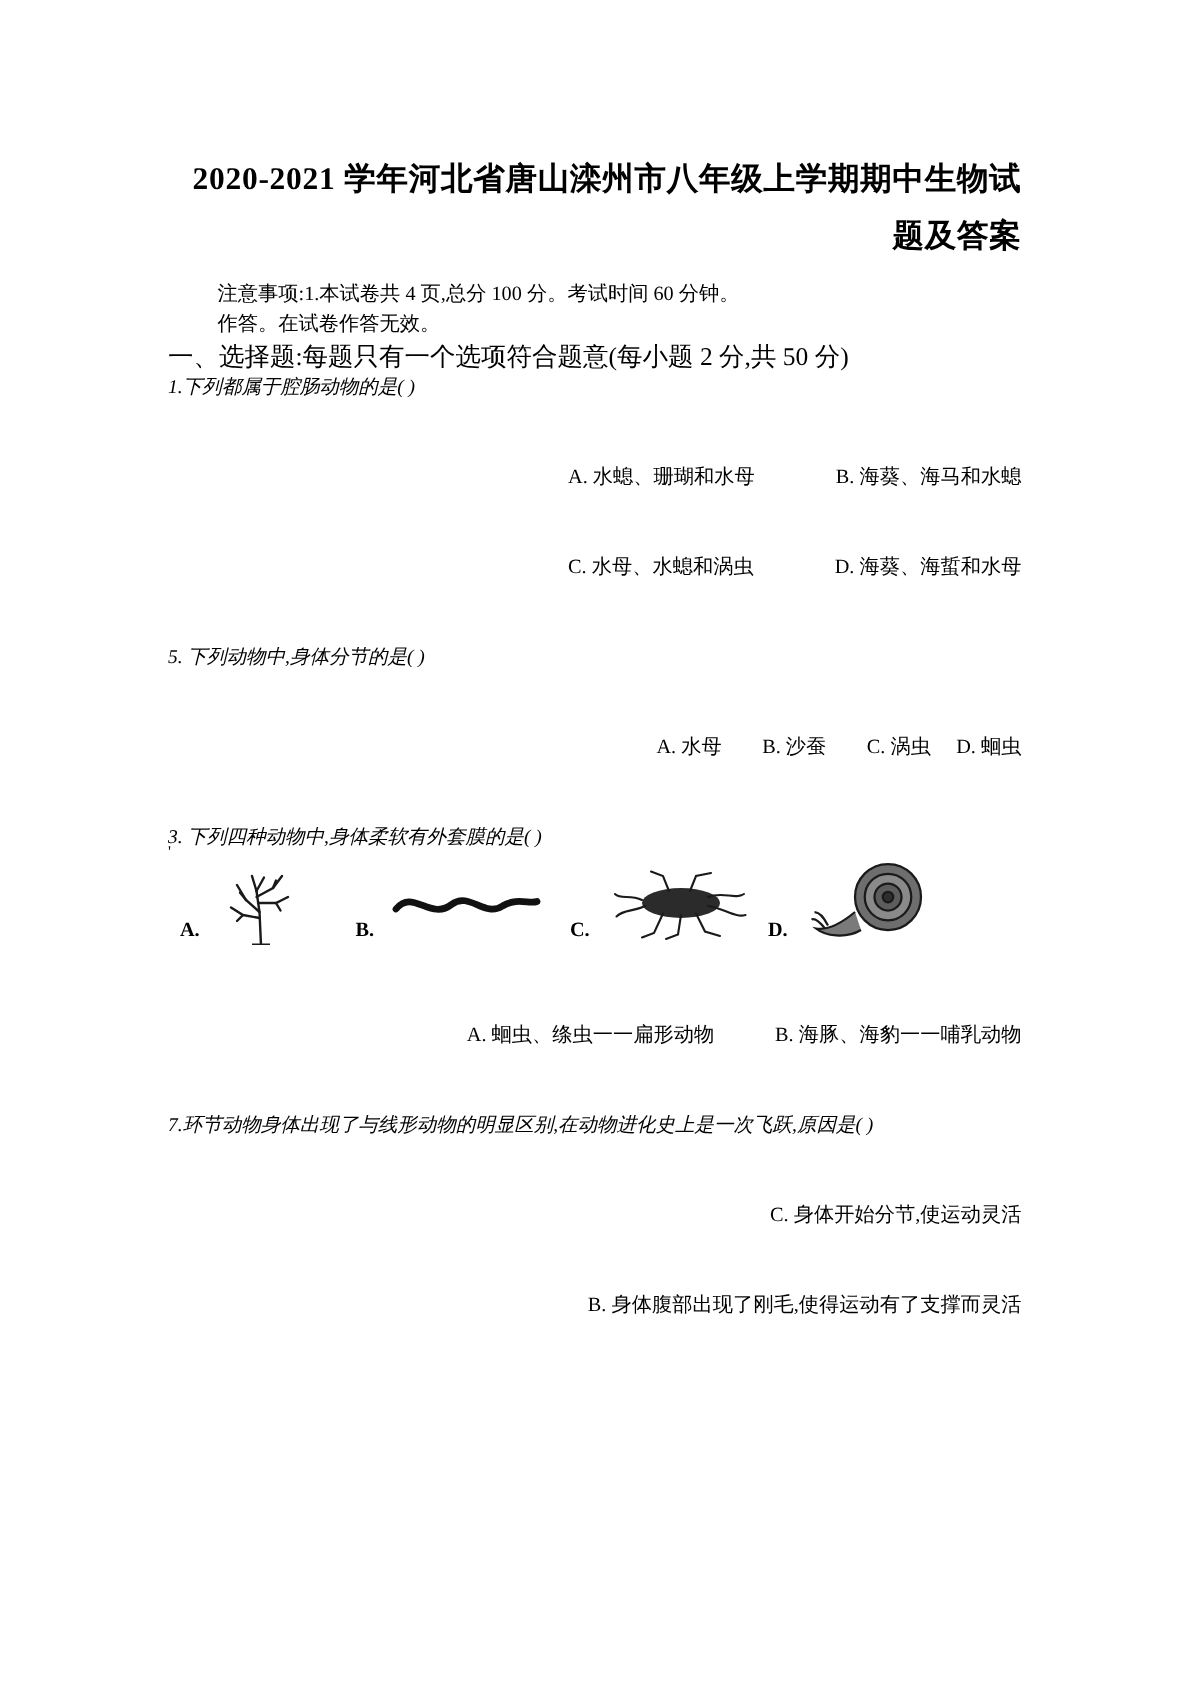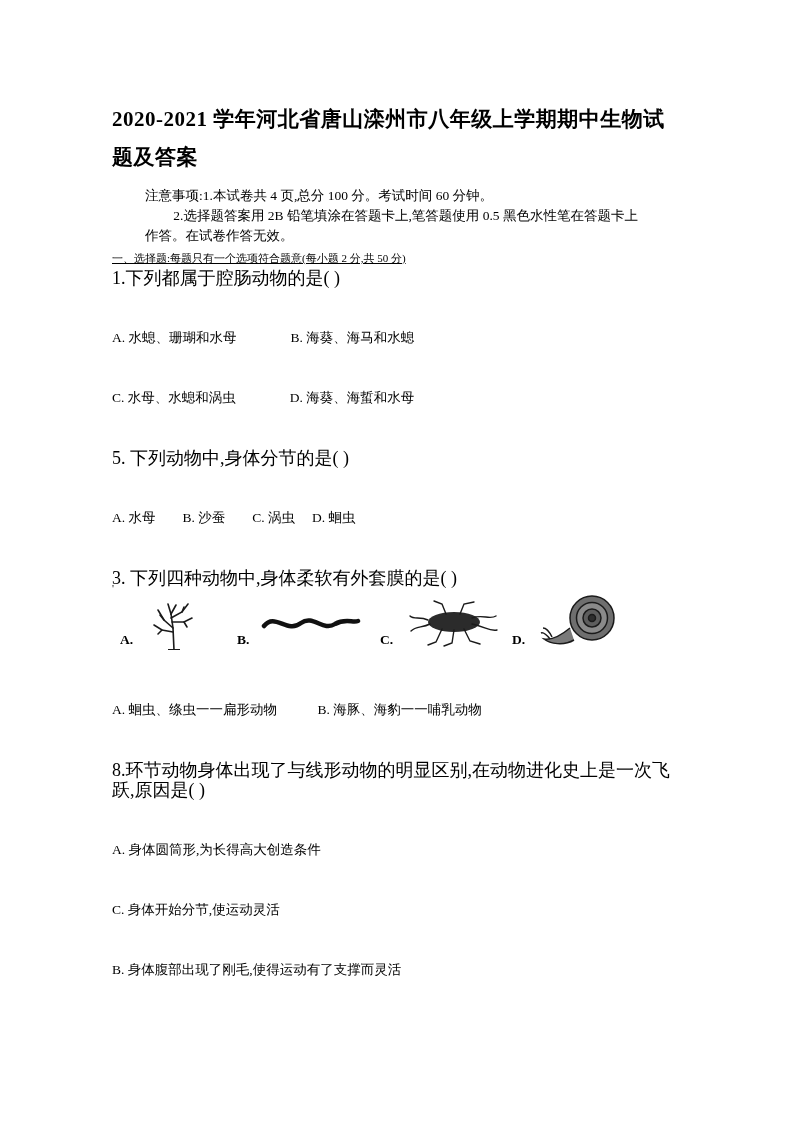--- a/index.html
+++ b/index.html
@@ -19,52 +19,53 @@
     position: absolute;
     left: 0; top: 0;
     width: 793px;
     height: 1122px;
     box-sizing: border-box;
     padding: 100px 112px 40px 112px;
   }
   .doc-title {
     font-size: 21px;
     font-weight: bold;
-    text-align: left;
+    text-align: right;
     line-height: 38px;
     letter-spacing: 0.5px;
     margin: 0 0 6px 0;
   }
   .notice {
     font-size: 13.5px;
     line-height: 20px;
     margin-top: 10px;
     margin-left: 33px;
   }
   .notice p {
     margin: 0;
     text-indent: 0;
   }
   .notice .indent1 { text-indent: 2.1em; }
   .section-head {
-    font-size: 11px;
+    font-size: 17px;
     line-height: 20px;
     margin-top: 2px;
-    text-decoration: underline;
   }
   .q {
-    font-size: 18px;
-    line-height: 20px;
-    margin: 0;
+    font-size: 13px;
+    line-height: 20px;
+    margin: 0;
+    font-style: italic;
   }
   .opts {
     font-size: 13.5px;
     line-height: 20px;
     margin: 0;
     white-space: pre;
+    text-align: right;
   }
   .opt-row {
     display: block;
     white-space: pre;
   }
   .figrow {
     position: relative;
     height: 62px;
     margin: 4px 0 6px 0;
   }
@@ -98,21 +99,20 @@
 
 <div class="page">
 
   <div class="doc-title">
     <div>2020-2021 学年河北省唐山滦州市八年级上学期期中生物试</div>
     <div>题及答案</div>
   </div>
 
   <div class="notice">
     <p>注意事项:1.本试卷共 4 页,总分 100 分。考试时间 60 分钟。</p>
-    <p class="indent1">2.选择题答案用 2B 铅笔填涂在答题卡上,笔答题使用 0.5 黑色水性笔在答题卡上</p>
     <p>作答。在试卷作答无效。</p>
   </div>
 
   <div class="section-head">一、选择题:每题只有一个选项符合题意(每小题 2 分,共 50 分)</div>
 
   <div class="q">1.下列都属于腔肠动物的是(    )</div>
   <div class="opts">
     <span class="opt-row">A. 水螅、珊瑚和水母                B. 海葵、海马和水螅</span>
     <span class="opt-row">C. 水母、水螅和涡虫                D. 海葵、海蜇和水母</span>
   </div>
@@ -193,20 +193,19 @@
           </g>
         </svg>
       </span>
     </div>
   </div>
 
   <div class="opts">
     <span class="opt-row">A. 蛔虫、绦虫一一扁形动物            B. 海豚、海豹一一哺乳动物</span>
   </div>
 
-  <div class="q">8.环节动物身体出现了与线形动物的明显区别,在动物进化史上是一次飞跃,原因是( )</div>
-  <div class="opts">
-    <span class="opt-row">A. 身体圆筒形,为长得高大创造条件</span>
+  <div class="q">7.环节动物身体出现了与线形动物的明显区别,在动物进化史上是一次飞跃,原因是( )</div>
+  <div class="opts">
     <span class="opt-row">C. 身体开始分节,使运动灵活</span>
     <span class="opt-row">B. 身体腹部出现了刚毛,使得运动有了支撑而灵活</span>
   </div>
 
 </div>
 
 </body></html>

